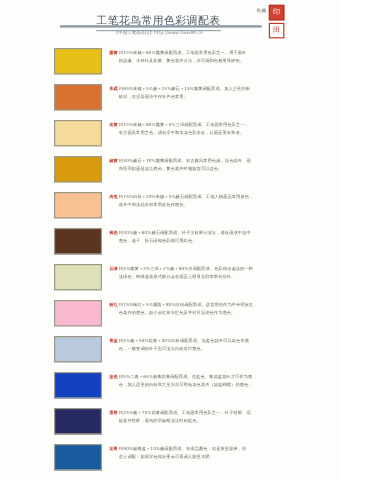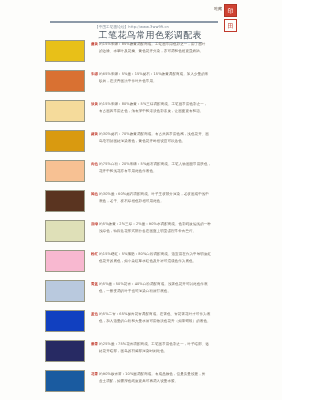--- a/index.html
+++ b/index.html
@@ -24,23 +24,23 @@
 
   
   #header {
     position: relative;
     height: 36px;
     width: 282px;
   }
   .title-block {
     position: absolute;
     left: 62px;
-    top: 23px;
+    top: 5px;
     width: 140px;
-    text-align: right;
+    text-align: center;
   }
   .doc-title {
     font-size: 9px;
     line-height: 11px;
     color: #4a5560;
     letter-spacing: 0.4px;
     white-space: nowrap;
     border-bottom: 1px solid #9aa6b2;
     padding-bottom: 1px;
     display: inline-block;

